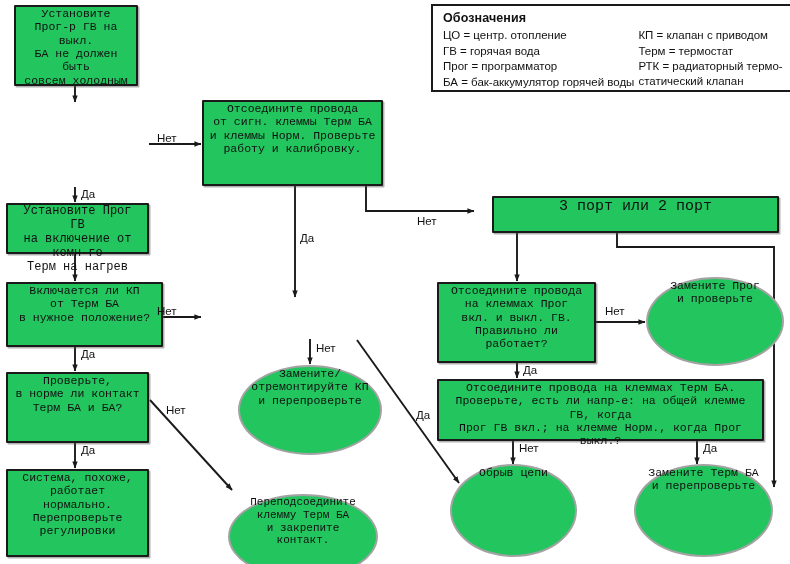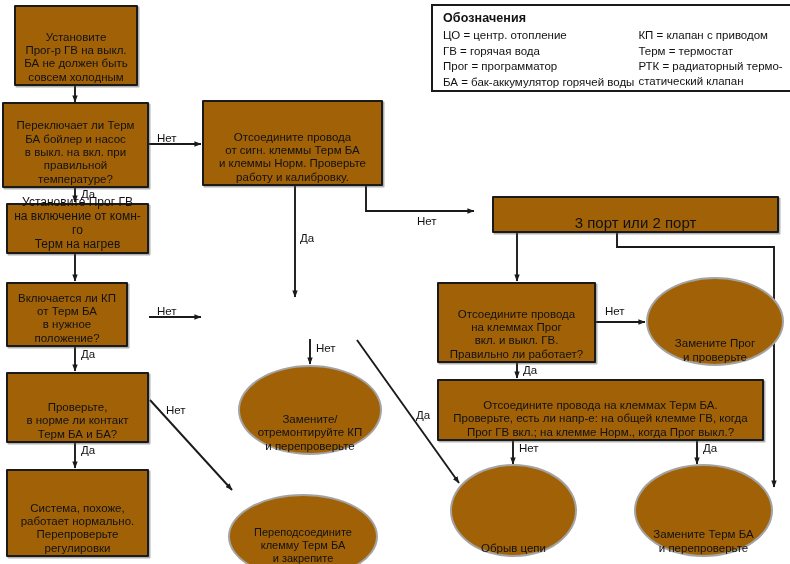--- a/index.html
+++ b/index.html
@@ -8,26 +8,27 @@
     position:relative;
     width:790px;height:564px;
     background:#ffffff;
     overflow:hidden;
   }
   svg#wires{position:absolute;left:0;top:0;width:790px;height:564px;overflow:visible;}
 
   .node{
     position:absolute;
     box-sizing:border-box;
-    display:flex;align-items:flex-end;justify-content:center;
+    display:flex;align-items:flex-start;justify-content:center;
     text-align:center;
     color:#111;
-    background:#a16207;
+    background:#22c55e;
     line-height:1.16;
     z-index:2;
+    font-family:Liberation Mono, monospace;
   }
   .box{
     border:2px solid #1a1a1a;
     border-radius:1px;
     box-shadow:1.5px 1.5px 0 rgba(80,80,80,.45);
   }
   .ellipse{
     border:2px solid #a3a3a3;
     border-radius:50%;
   }
@@ -128,46 +129,39 @@
     </div>
   </div>
 
   <div class="node box" style="left:14px;top:5px;width:124px;height:81px;font-size:11.5px;">
     <span class="txt">Установите
 Прог-р ГВ на выкл.
 БА не должен быть
 совсем холодным</span>
   </div>
 
-  <div class="node box" style="left:2px;top:102px;width:147px;height:86px;font-size:11.5px;">
-    <span class="txt">Переключает ли Терм
-БА бойлер и насос
-в выкл. на вкл. при
-правильной
-температуре?</span>
-  </div>
 
   <div class="node box" style="left:202px;top:100px;width:181px;height:86px;font-size:11.5px;">
     <span class="txt">Отсоедините провода
 от сигн. клеммы Терм БА
 и клеммы Норм. Проверьте
 работу и калибровку.</span>
   </div>
 
   <div class="node box" style="left:492px;top:196px;width:287px;height:37px;font-size:15px;">
     <span class="txt">3 порт или 2 порт</span>
   </div>
 
   <div class="node box" style="left:6px;top:203px;width:143px;height:51px;font-size:12px;">
     <span class="txt">Установите Прог ГВ
 на включение от комн-го
 Терм на нагрев</span>
   </div>
 
-  <div class="node box" style="left:6px;top:282px;width:122px;height:65px;font-size:11.5px;">
+  <div class="node box" style="left:6px;top:282px;width:157px;height:65px;font-size:11.5px;">
     <span class="txt">Включается ли КП
 от Терм БА
 в нужное положение?</span>
   </div>
 
 
   <div class="node box" style="left:437px;top:282px;width:159px;height:81px;font-size:11.5px;">
     <span class="txt">Отсоедините провода
 на клеммах Прог
 вкл. и выкл. ГВ.

